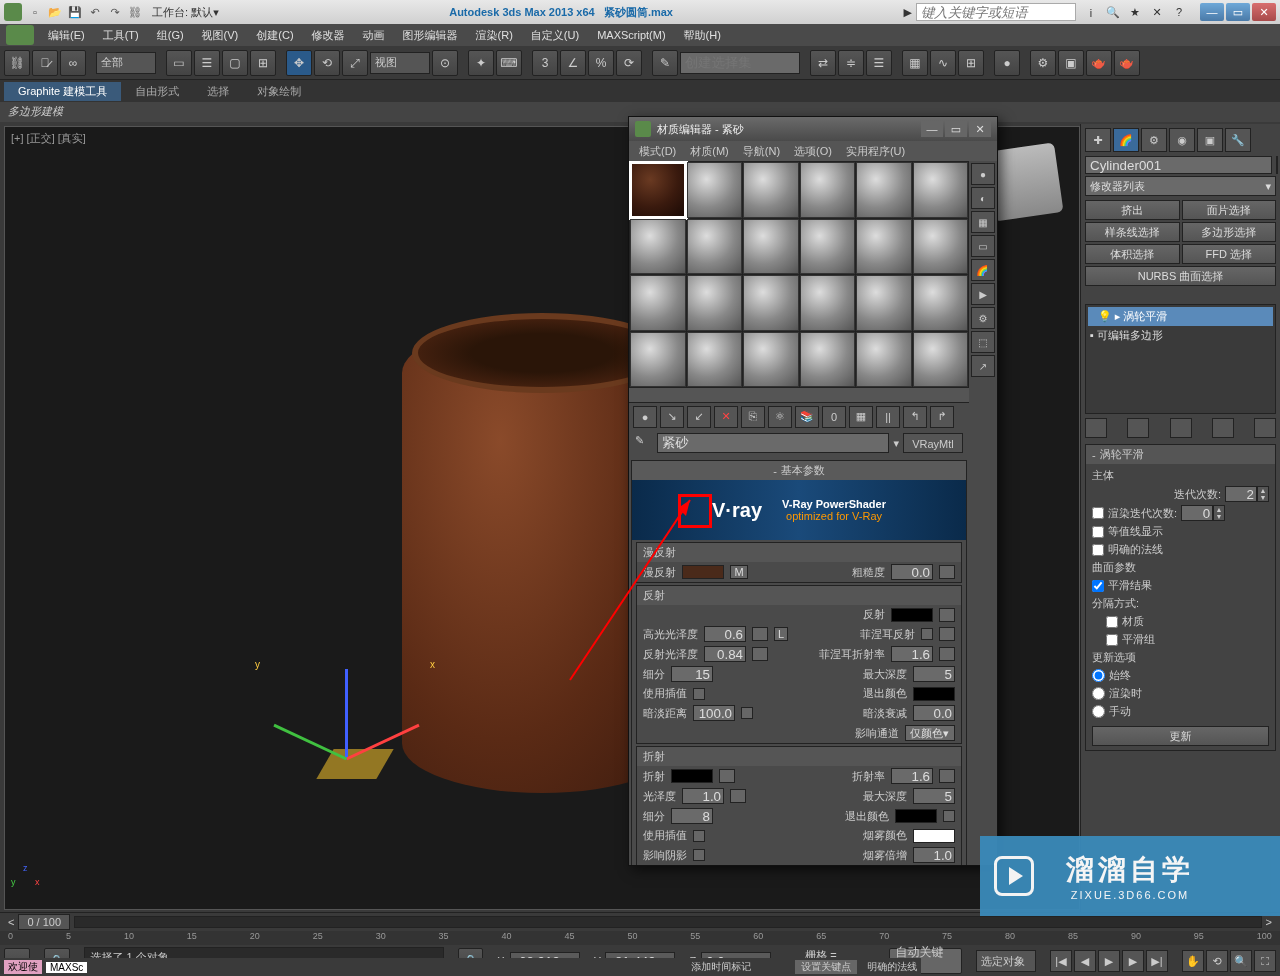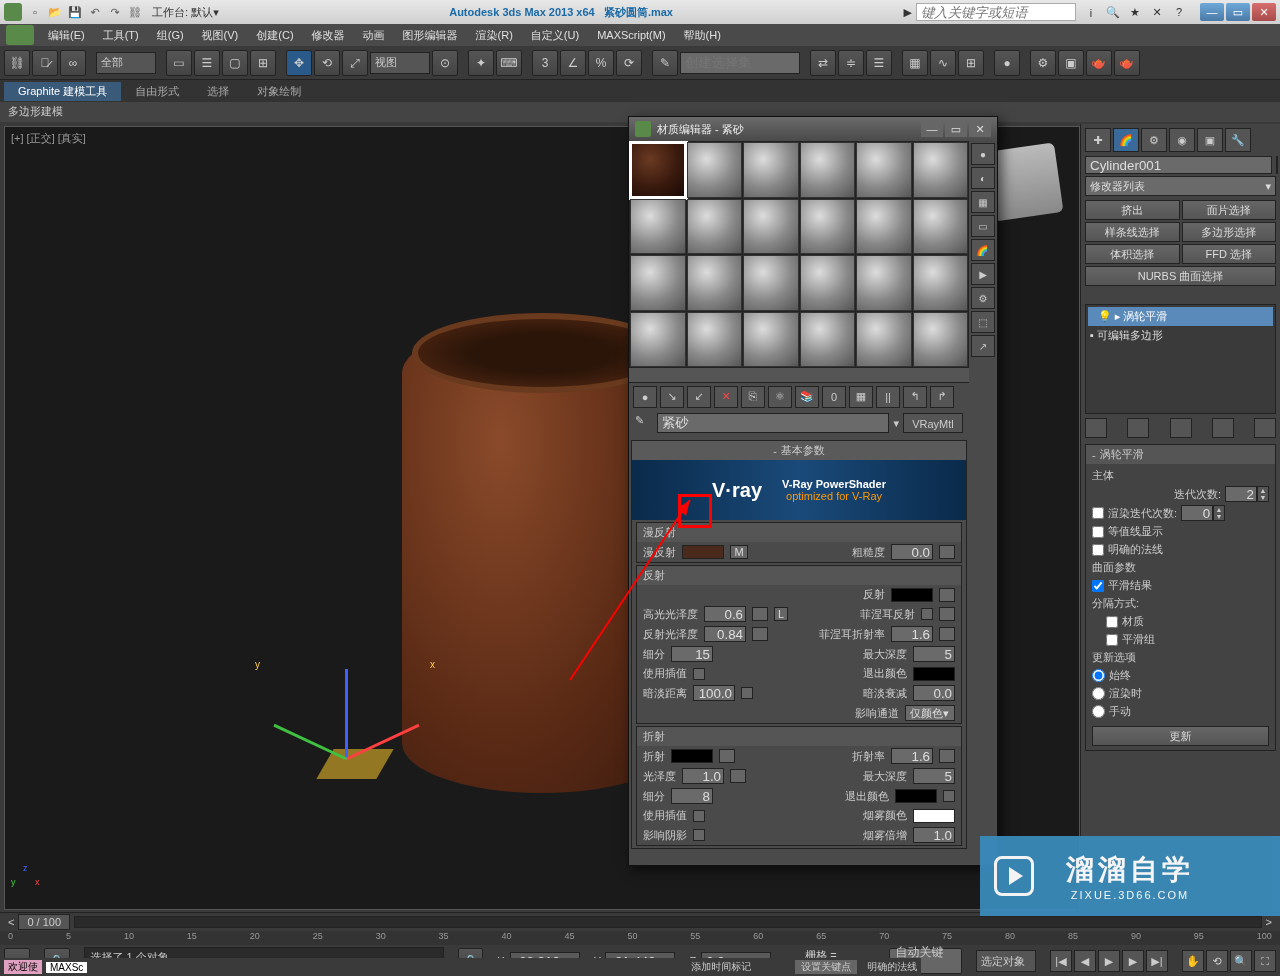--- a/index.html
+++ b/index.html
@@ -29,21 +29,21 @@
 .tb-btn { width: 26px; height: 26px; background: linear-gradient(#555,#444); border: 1px solid #222; border-radius: 2px; display: inline-flex; align-items: center; justify-content: center; color: #ccc; cursor: pointer; font-size: 12px; }
 .tb-btn.toggled { background: #2a5a8a; }
 .tb-sep { width: 6px; }
 .tb-dropdown { height: 22px; background: #555; border: 1px solid #222; color: #ccc; padding: 0 4px; min-width: 60px; display: inline-flex; align-items: center; }
 .tb-input { height: 22px; width: 120px; background: #6a6a6a; border: 1px solid #222; color: #ccc; padding: 0 4px; }
 
 
 .ribbon-tabs { height: 22px; background: #333; display: flex; align-items: center; padding: 0 4px; }
 .ribbon-tab { padding: 2px 14px; background: #3a5a7a; color: #fff; cursor: pointer; }
 .ribbon-tab.inactive { background: transparent; color: #aaa; }
-.ribbon-sub { height: 20px; background: #444; padding: 2px 8px; color: #ccc; }
+.ribbon-sub { height: 20px; background: #444; padding: 2px 8px; color: #ccc; font-style: italic; }
 
 
 .main-area { position: absolute; top: 124px; bottom: 64px; left: 0; right: 0; display: flex; }
 
 
 .viewport-wrap { flex: 1; position: relative; background: #1a1a1a; border: 1px solid #555; margin: 2px 0 2px 4px; }
 .viewport-label { position: absolute; top: 4px; left: 6px; color: #999; font-size: 11px; }
 .viewport-3d { position: absolute; inset: 0; display: flex; align-items: center; justify-content: center; }
 .cylinder-render { width: 280px; height: 470px; background: radial-gradient(ellipse at 35% 25%, #8a4a2a, #5a2a15 60%, #3a1a0e); border-radius: 140px / 50px; position: relative; top: 40px; }
 .cylinder-top { position: absolute; top: -10px; left: 10px; right: 10px; height: 80px; background: radial-gradient(ellipse at center, #2a1508 40%, #5a2a15); border-radius: 50%; border: 6px solid #6a3a1e; }
@@ -384,20 +384,27 @@
 <div class="mat-editor">
   <div class="mat-title">
     <span class="ico"></span>
     <span class="t">材质编辑器 - 紧砂</span>
     <div class="wb">
       <span>—</span>
       <span>▭</span>
       <span>✕</span>
     </div>
   </div>
+  <div class="mat-menu">
+    <span>模式(D)</span>
+    <span>材质(M)</span>
+    <span>导航(N)</span>
+    <span>选项(O)</span>
+    <span>实用程序(U)</span>
+  </div>
   <div class="mat-body">
     <div class="mat-slots">
       <div class="slot-grid">
         <div class="slot brown sel"></div>
         <div class="slot"></div>
         <div class="slot"></div>
         <div class="slot"></div>
         <div class="slot"></div>
         <div class="slot"></div>
         <div class="slot"></div>

